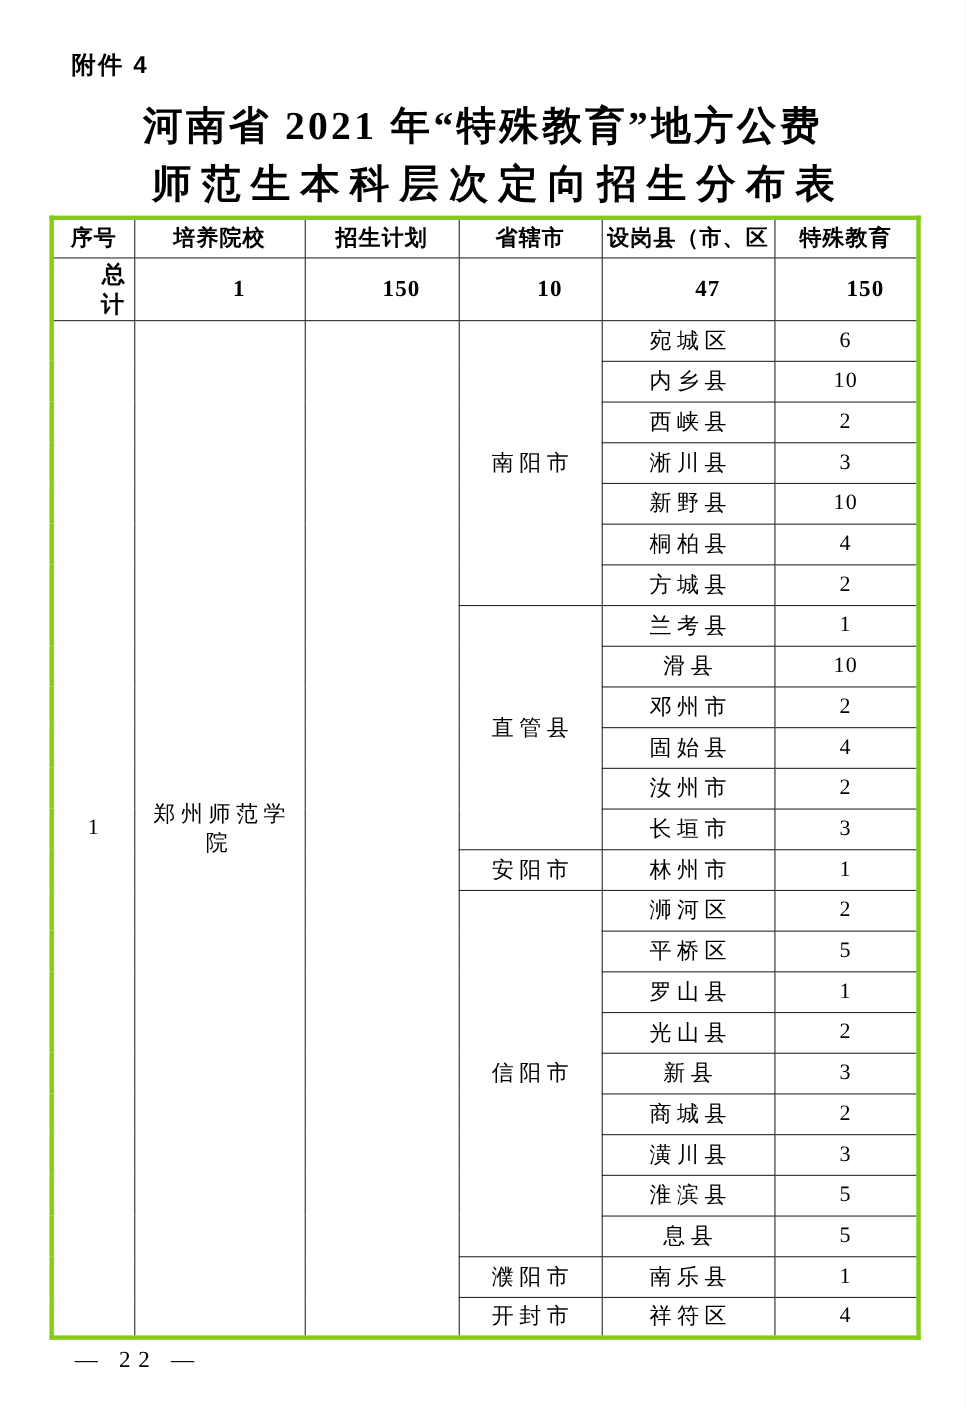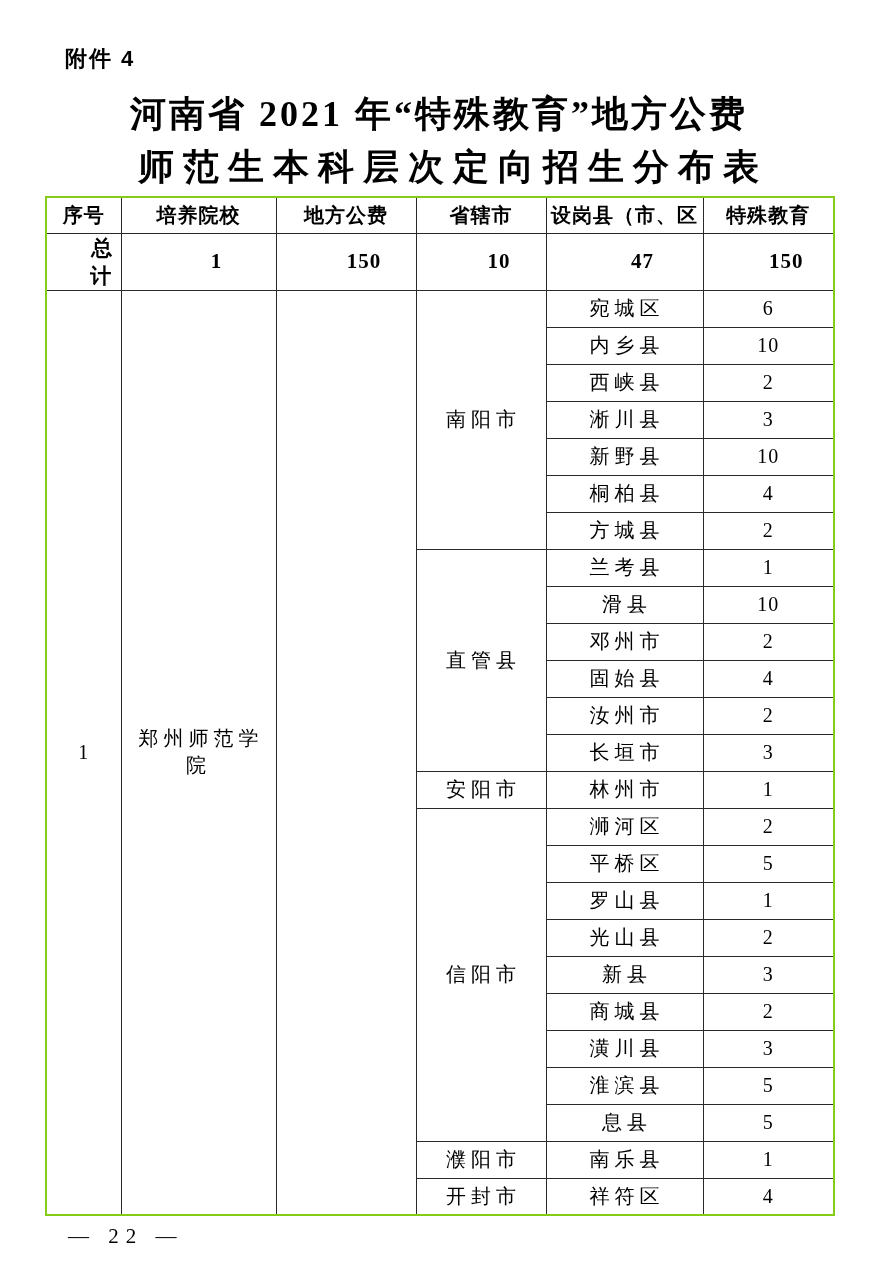--- a/index.html
+++ b/index.html
@@ -36,21 +36,21 @@
   }
   .title .line1 { display: block; letter-spacing: 3px; text-align: center; }
   .title .line2 { display: block; letter-spacing: 9px; margin-left: 28px; }
   table.dist {
     position: absolute;
     left: 45px;
     top: 196px;
     width: 788px;
     border-collapse: collapse;
     table-layout: fixed;
-    border: 2px solid #84cc16;
+    border: 4px solid #84cc16;
   }
   table.dist th, table.dist td {
     border: 1px solid #2a2a2a;
     text-align: center;
     vertical-align: middle;
     font-size: 20px;
     padding: 0;
     overflow: hidden;
   }
   table.dist th {
@@ -95,21 +95,21 @@
       <col style="width:155px">
       <col style="width:140px">
       <col style="width:130px">
       <col style="width:157px">
       <col style="width:131px">
     </colgroup>
     <thead id="thead">
         <tr>
           <th>序号</th>
           <th>培养院校</th>
-          <th>地方公费</th>
+          <th>招生计划</th>
           <th>省辖市</th>
           <th>设岗县（市、区</th>
           <th>特殊教育</th>
         </tr>
       </thead>
     <tbody id="tbody">
         <tr class="total-row">
           <td class="zh">总计</td>
           <td class="num">1</td>
           <td class="num">150</td>

